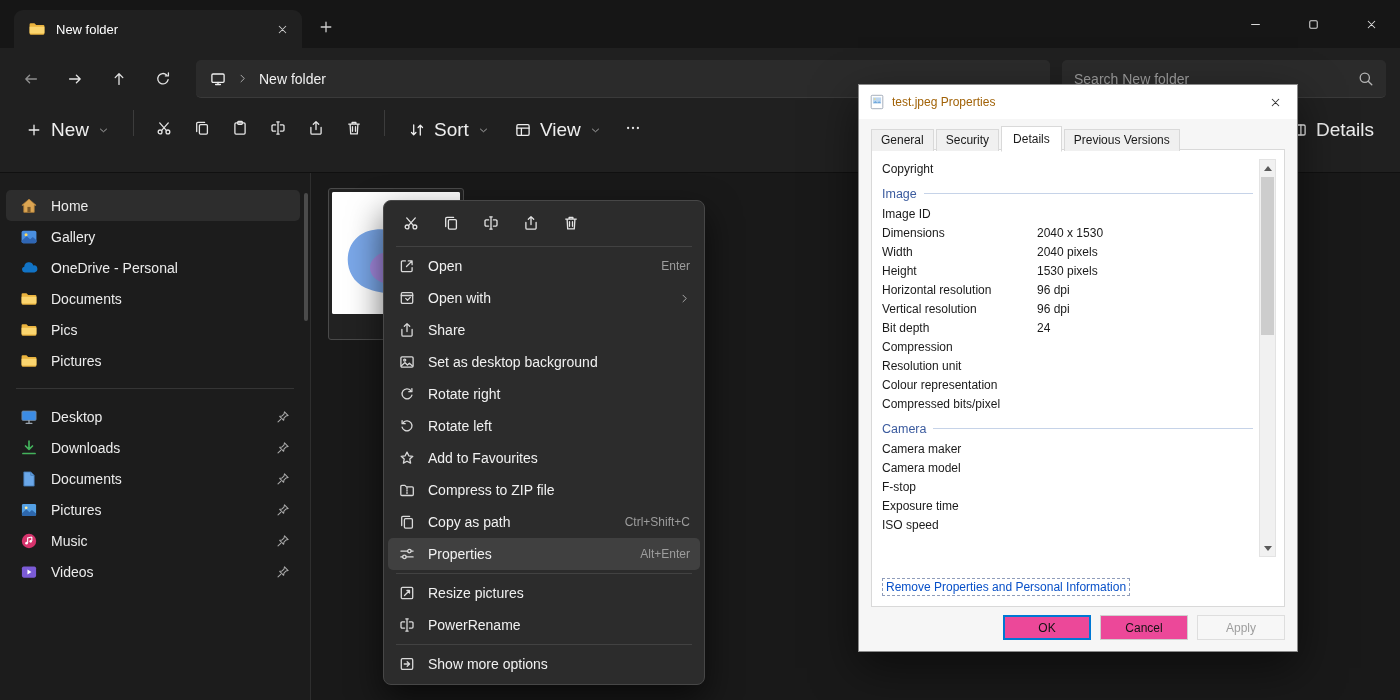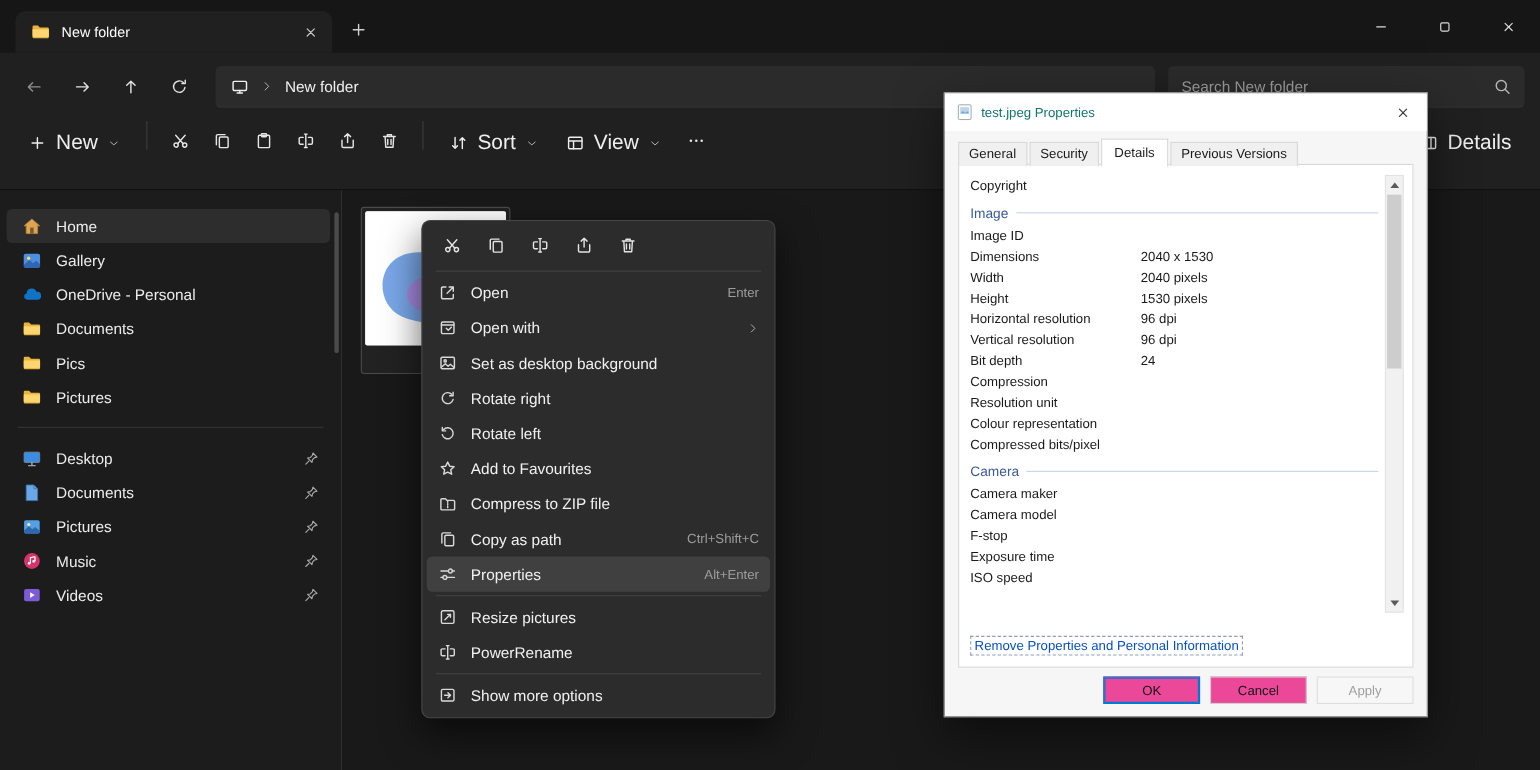--- a/index.html
+++ b/index.html
@@ -59,21 +59,21 @@
   .cm-item{height:32px;display:flex;align-items:center;gap:12px;padding:0 10px;border-radius:5px}
   .cm-item.hl{background:#404040}
   .cm-ic{width:18px;display:flex;justify-content:center;color:#d9d9d9}
   .cm-label{flex:1;white-space:nowrap}
   .cm-shortcut{font-size:12px;color:#9d9d9d}
   .cm-chev{color:#b3b3b3;display:flex}
 
   
   .dialog{position:absolute;left:858px;top:84px;width:440px;height:568px;z-index:50;background:#f6f6f6;border:1px solid #8a8a8a;box-shadow:0 16px 42px rgba(0,0,0,.5);font-size:12px;color:#1a1a1a}
   .dlg-title{height:34px;background:#fff;display:flex;align-items:center;gap:7px;padding-left:10px}
-  .dlg-title-text{flex:1;font-size:12px;color:#0f766e}
+  .dlg-title-text{flex:1;font-size:12px;color:#a16207}
   .dlg-close{width:44px;height:34px;display:flex;align-items:center;justify-content:center;color:#333}
   .dlg-tabs{position:absolute;top:41px;left:12px;display:flex;align-items:flex-end;z-index:2}
   .dlg-tab{padding:3px 9px 4px;background:#f0f0f0;border:1px solid #d9d9d9;border-bottom:none;margin-right:2px;color:#1a1a1a}
   .dlg-tab.active{background:#fff;padding:5px 11px;margin-bottom:-1px;border-bottom:1px solid #fff}
   .dlg-page{position:absolute;top:64px;left:12px;right:12px;bottom:44px;background:#fff;border:1px solid #d9d9d9}
   .prop-list{position:absolute;top:9px;left:10px;right:8px;height:398px;padding-right:21px}
   .pl-head{display:flex;height:21px;align-items:stretch;color:#3c3c3c;border-bottom:1px solid #ededed}
   .pl-head span{display:flex;align-items:center}
   .pl-prop{width:146px;white-space:nowrap;overflow:hidden}
   .pl-val{flex:1;padding-left:9px;white-space:nowrap;overflow:hidden}
@@ -354,20 +354,35 @@
             <span class="sb-label">Desktop</span>
             <span class="sb-pin">
               <svg width="14" height="14" viewBox="0 0 16 16" fill="none" stroke="#a8a8a8" stroke-width="1.2" stroke-linecap="round" stroke-linejoin="round">
                 <path d="M9.7 2.1l4.2 4.2-2.5.6-2.2 2.2-.5 2.7-4.5-4.5 2.7-.5 2.2-2.2z"></path>
                 <path d="M5.4 10.6l-3.1 3.1"></path>
               </svg>
             </span>
           </div>
           <div class="sb-item">
             <span class="sb-ic">
+              <svg width="18" height="18" viewBox="0 0 16 16" fill="none" stroke="#43b25c" stroke-width="1.5" stroke-linecap="round" stroke-linejoin="round">
+                <path d="M8 1.9v7.2M4.9 6.2L8 9.3l3.1-3.1"></path>
+                <path d="M2.6 12.9h10.8"></path>
+              </svg>
+            </span>
+            <span class="sb-label">Downloads</span>
+            <span class="sb-pin">
+              <svg width="14" height="14" viewBox="0 0 16 16" fill="none" stroke="#a8a8a8" stroke-width="1.2" stroke-linecap="round" stroke-linejoin="round">
+                <path d="M9.7 2.1l4.2 4.2-2.5.6-2.2 2.2-.5 2.7-4.5-4.5 2.7-.5 2.2-2.2z"></path>
+                <path d="M5.4 10.6l-3.1 3.1"></path>
+              </svg>
+            </span>
+          </div>
+          <div class="sb-item">
+            <span class="sb-ic">
               <svg width="18" height="18" viewBox="0 0 16 16">
                 <path d="M3.4 1.7h6.2l3 3v9.6H3.4z" fill="#6aa7e8" stroke="#3f74ad" stroke-width=".7" stroke-linejoin="round"></path>
                 <path d="M9.6 1.7v3h3" fill="none" stroke="#3f74ad" stroke-width=".7"></path>
               </svg>
             </span>
             <span class="sb-label">Documents</span>
             <span class="sb-pin">
               <svg width="14" height="14" viewBox="0 0 16 16" fill="none" stroke="#a8a8a8" stroke-width="1.2" stroke-linecap="round" stroke-linejoin="round">
                 <path d="M9.7 2.1l4.2 4.2-2.5.6-2.2 2.2-.5 2.7-4.5-4.5 2.7-.5 2.2-2.2z"></path>
                 <path d="M5.4 10.6l-3.1 3.1"></path>
@@ -492,20 +507,29 @@
               <path d="M2.3 5.5h11.4"></path>
               <path d="M6.7 8.4l1.8 1.8 2.8-2.8"></path>
             </svg>
           </span>
           <span class="cm-label">Open with</span>
           <span class="cm-chev">
             <svg width="11" height="11" viewBox="0 0 16 16" fill="none" stroke="currentColor" stroke-width="1.3" stroke-linecap="round" stroke-linejoin="round">
               <path d="M5.8 3.2L10.6 8l-4.8 4.8"></path>
             </svg>
           </span>
+        </div>
+        <div class="cm-item">
+          <span class="cm-ic">
+            <svg width="16" height="16" viewBox="0 0 16 16" fill="none" stroke="currentColor" stroke-width="1.3" stroke-linecap="round" stroke-linejoin="round">
+              <path d="M8 9.6V1.9M5.3 4.2L8 1.6l2.7 2.6"></path>
+              <path d="M2.9 7.4v5.5a1.2 1.2 0 0 0 1.2 1.2h7.8a1.2 1.2 0 0 0 1.2-1.2V7.4"></path>
+            </svg>
+          </span>
+          <span class="cm-label">Share</span>
         </div>
         <div class="cm-item">
           <span class="cm-ic">
             <svg width="16" height="16" viewBox="0 0 16 16" fill="none" stroke="currentColor" stroke-width="1.3" stroke-linecap="round" stroke-linejoin="round">
               <rect x="1.9" y="2.8" width="12.2" height="10.4" rx="1.1"></rect>
               <circle cx="5.7" cy="6.1" r="1.05"></circle>
               <path d="M2.5 11.7l3.3-3.1 2.6 2.4 2-1.8 3.1 2.7"></path>
             </svg>
           </span>
           <span class="cm-label">Set as desktop background</span>

